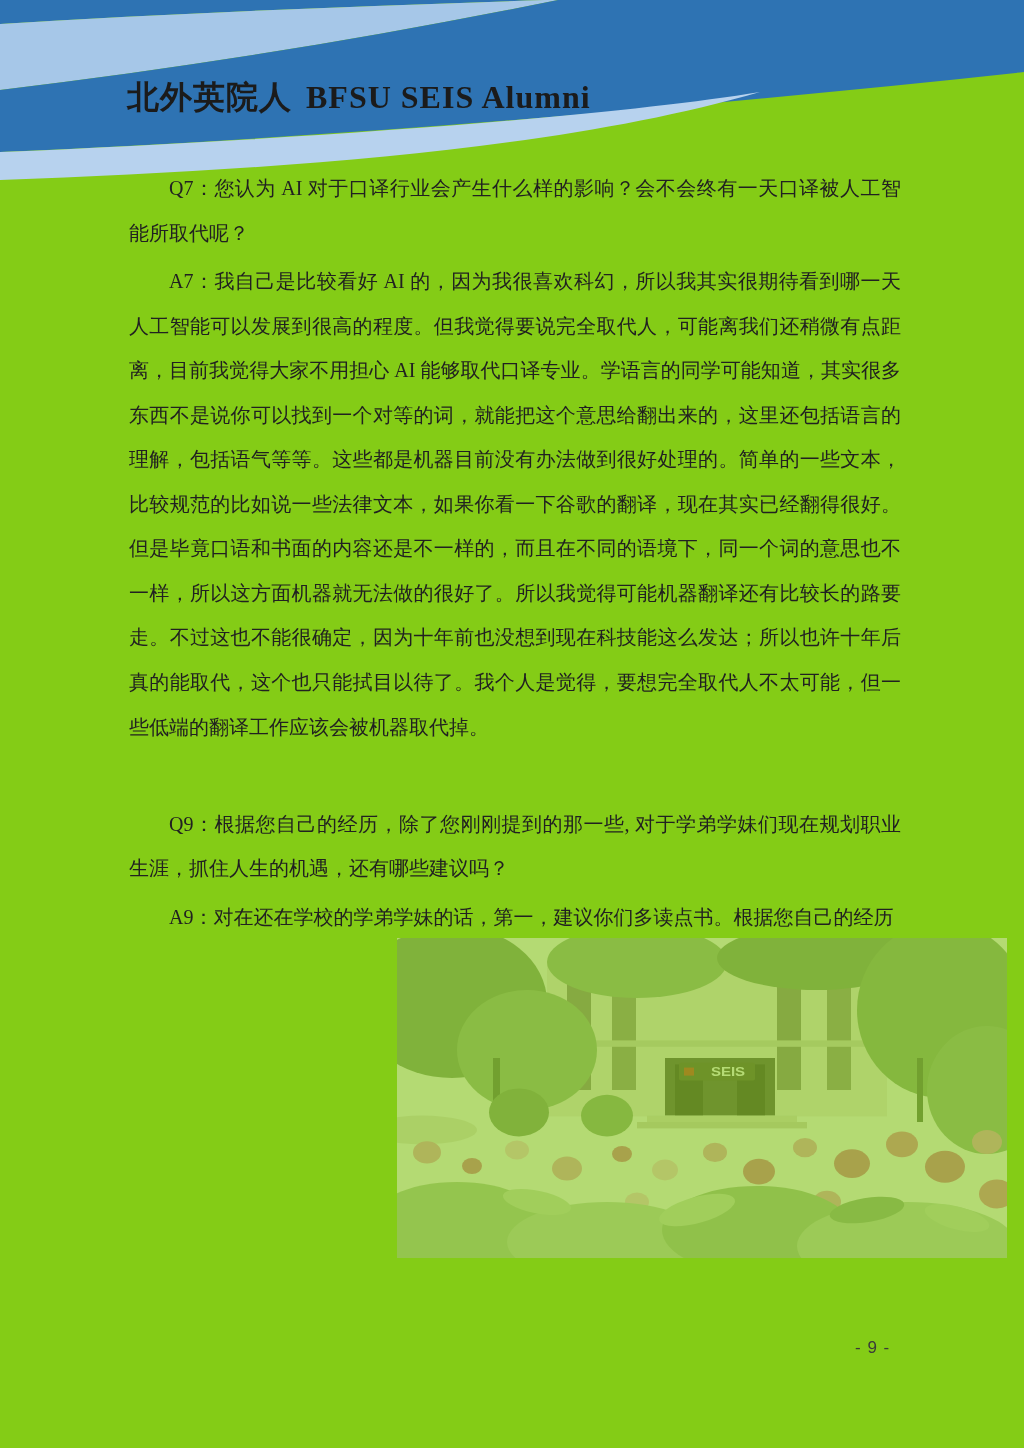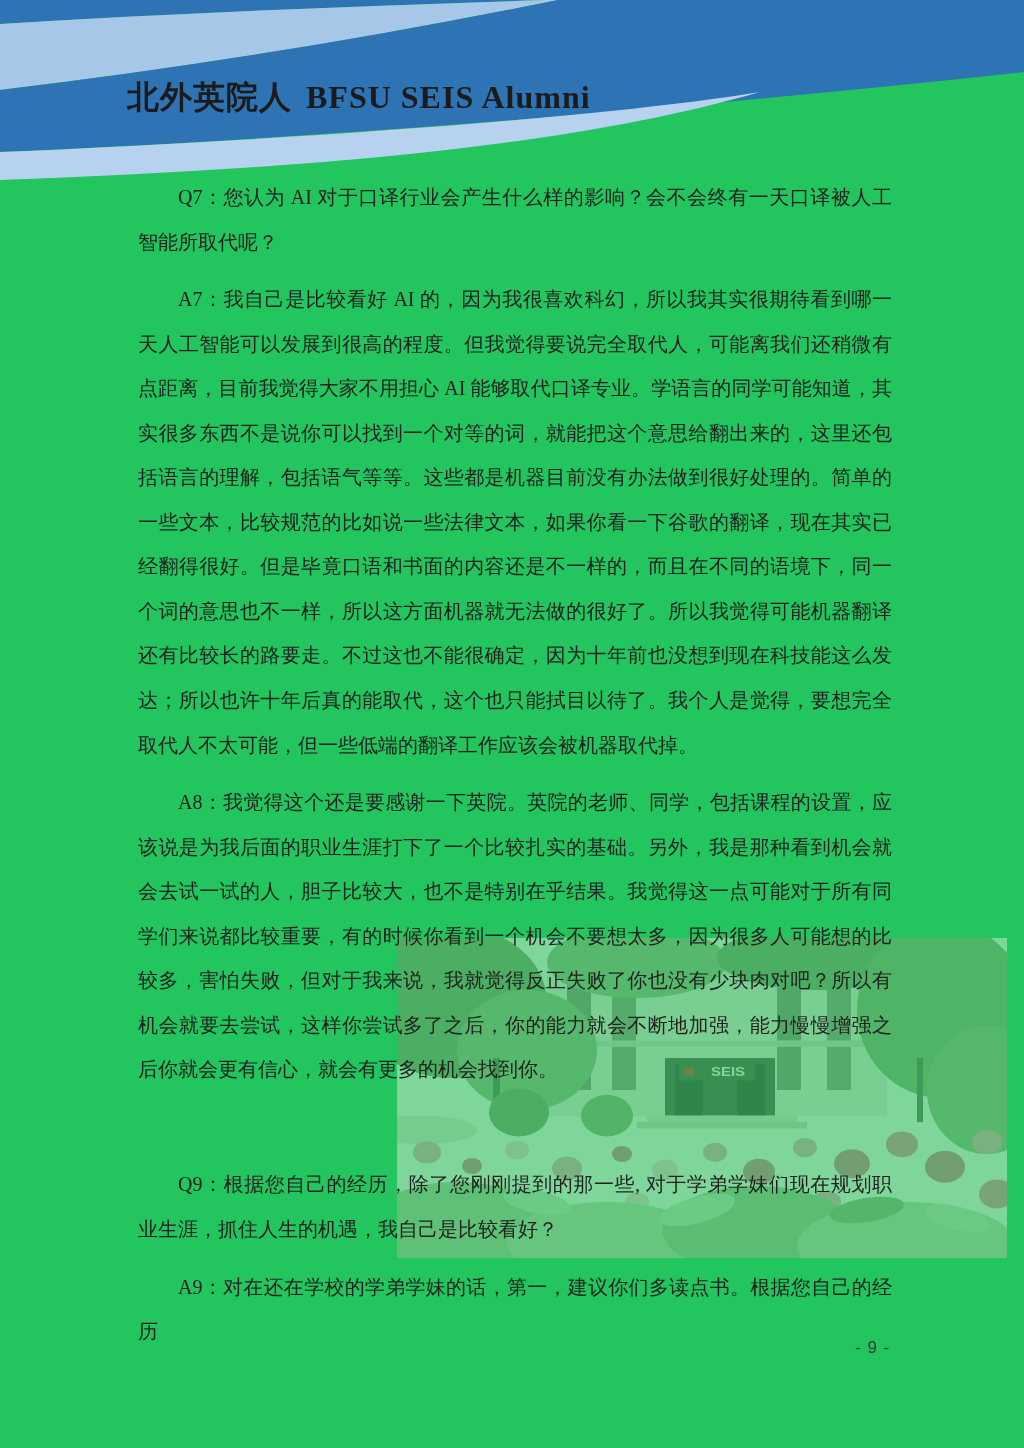--- a/index.html
+++ b/index.html
@@ -1,19 +1,19 @@
 <!DOCTYPE html>
 <html><head>
 <meta charset="utf-8">
 <style>
   html,body{margin:0;padding:0;}
   .page{
     position:relative;
     width:1024px;height:1448px;
-    background:#22c55e;
+    background:#84cc16;
     overflow:hidden;
     font-family:"Liberation Serif","DejaVu Serif",serif;
   }
   
   .wave{position:absolute;top:0;left:0;width:1024px;height:210px;z-index:1;}
   .masthead{
     position:absolute;left:127px;top:76px;z-index:3;
     font-weight:bold;color:#1b1b1b;font-size:32px;letter-spacing:1px;
     white-space:nowrap;
   }
@@ -23,21 +23,21 @@
     position:absolute;left:397px;top:938px;width:610px;height:320px;
     z-index:0;opacity:0.45;text-align:center;
   }
   .photo svg{display:block;width:100%;height:100%;}
   
   .article{
     position:absolute;left:125px;top:162px;width:780px;z-index:2;
     font-size:20px;line-height:44.55px;color:#212121;
     text-align:justify;
   }
-  .article p{margin:13px;text-indent:2em;}
+  .article p{margin:4px;text-indent:2em;}
   .article p.heading{font-weight:bold;text-indent:2em;}
   .article .p-gap{height:44.55px;}
   
   .pageno{
     position:absolute;left:855px;top:1338px;z-index:2;
     font-size:17px;color:#3a3a3a;letter-spacing:1px;
     font-family:"Liberation Sans","DejaVu Sans",sans-serif;
   }
 </style>
 </head>
@@ -128,21 +128,20 @@
         <ellipse cx="140" cy="330" rx="35" ry="14" fill="#c4d2b0" transform="rotate(15 140 330)"></ellipse>
         <ellipse cx="470" cy="340" rx="38" ry="15" fill="#8fa57c" transform="rotate(-12 470 340)"></ellipse>
         <ellipse cx="560" cy="350" rx="34" ry="14" fill="#c4d2b0" transform="rotate(20 560 350)"></ellipse>
       </g>
     </svg>
   </div>
 
   <div class="article">
     <p class="question">Q7：您认为 AI 对于口译行业会产生什么样的影响？会不会终有一天口译被人工智能所取代呢？</p>
     <p class="answer">A7：我自己是比较看好 AI 的，因为我很喜欢科幻，所以我其实很期待看到哪一天人工智能可以发展到很高的程度。但我觉得要说完全取代人，可能离我们还稍微有点距离，目前我觉得大家不用担心 AI 能够取代口译专业。学语言的同学可能知道，其实很多东西不是说你可以找到一个对等的词，就能把这个意思给翻出来的，这里还包括语言的理解，包括语气等等。这些都是机器目前没有办法做到很好处理的。简单的一些文本，比较规范的比如说一些法律文本，如果你看一下谷歌的翻译，现在其实已经翻得很好。但是毕竟口语和书面的内容还是不一样的，而且在不同的语境下，同一个词的意思也不一样，所以这方面机器就无法做的很好了。所以我觉得可能机器翻译还有比较长的路要走。不过这也不能很确定，因为十年前也没想到现在科技能这么发达；所以也许十年后真的能取代，这个也只能拭目以待了。我个人是觉得，要想完全取代人不太可能，但一些低端的翻译工作应该会被机器取代掉。</p>
-    <p class="answer">A8：我觉得这个还是要感谢一下英院。英院的老师、同学，包括课程的设置，应该说是为我后面的职业生涯打下了一个比较扎实的基础。另外，我是那种看到机会就会去试一试的人，胆子比较大，也不是特别在乎结果。我觉得这一点可能对于所有同学们来说都比较重要，有的时候你看到一个机会不要想太多，因为很多人可能想的比较多，害怕失败，但对于我来说，我就觉得反正失败了你也没有少块肉对吧？所以有机会就要去尝试，这样你尝试多了之后，你的能力就会不断地加强，能力慢慢增强之后你就会更有信心，就会有更多的机会找到你。</p>
     <div class="p-gap"></div>
-    <p class="question">Q9：根据您自己的经历，除了您刚刚提到的那一些, 对于学弟学妹们现在规划职业生涯，抓住人生的机遇，我自己是比较看好？</p>
+    <p class="question">Q9：根据您自己的经历，除了您刚刚提到的那一些, 对于学弟学妹们现在规划职业生涯，抓住人生的机遇，还有哪些建议吗？</p>
     <p class="answer">A9：对在还在学校的学弟学妹的话，第一，建议你们多读点书。根据您自己的经历</p>
   </div>
 
   <div class="pageno">- 9 -</div>
 
 </div>
 
 </body></html>

